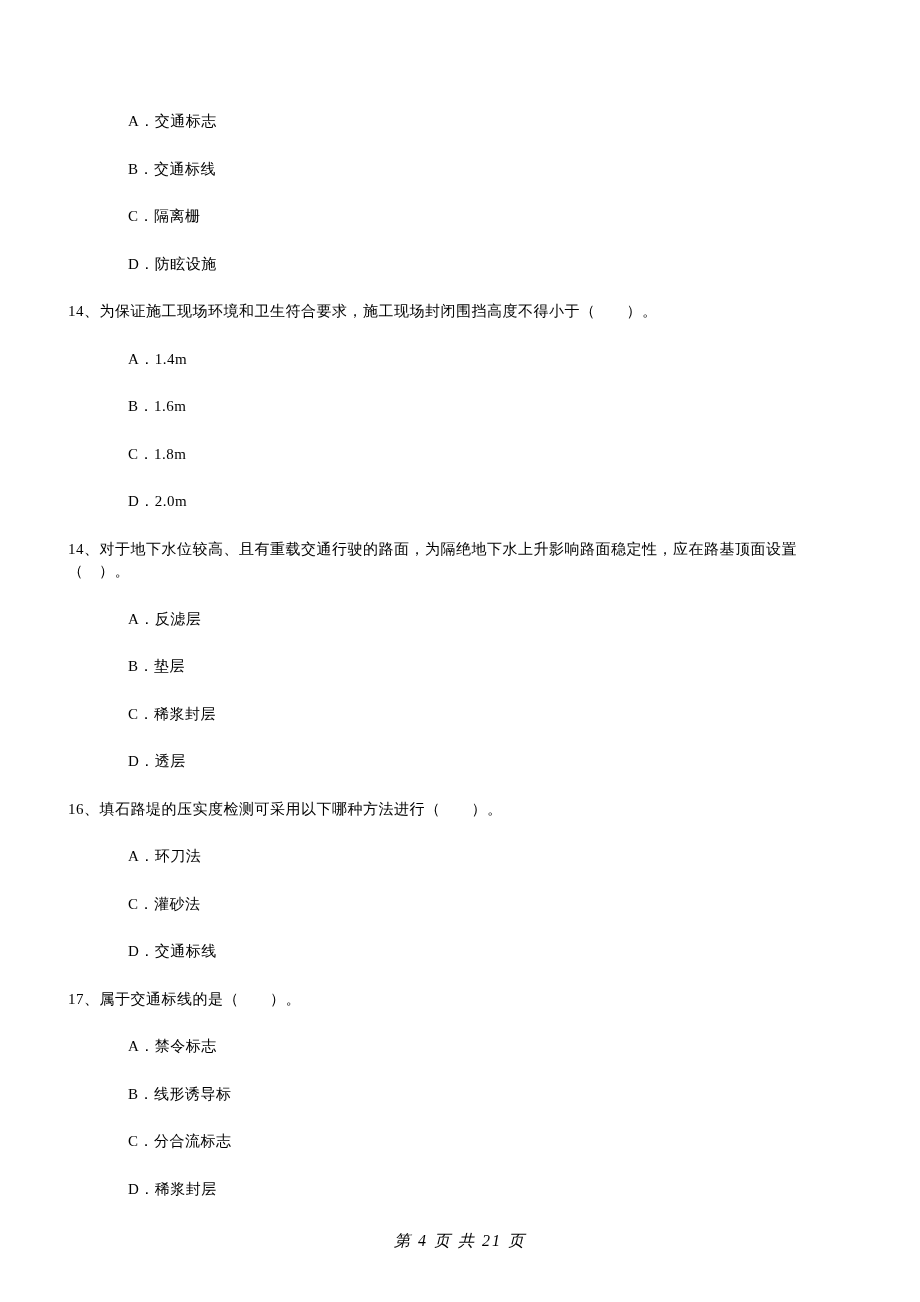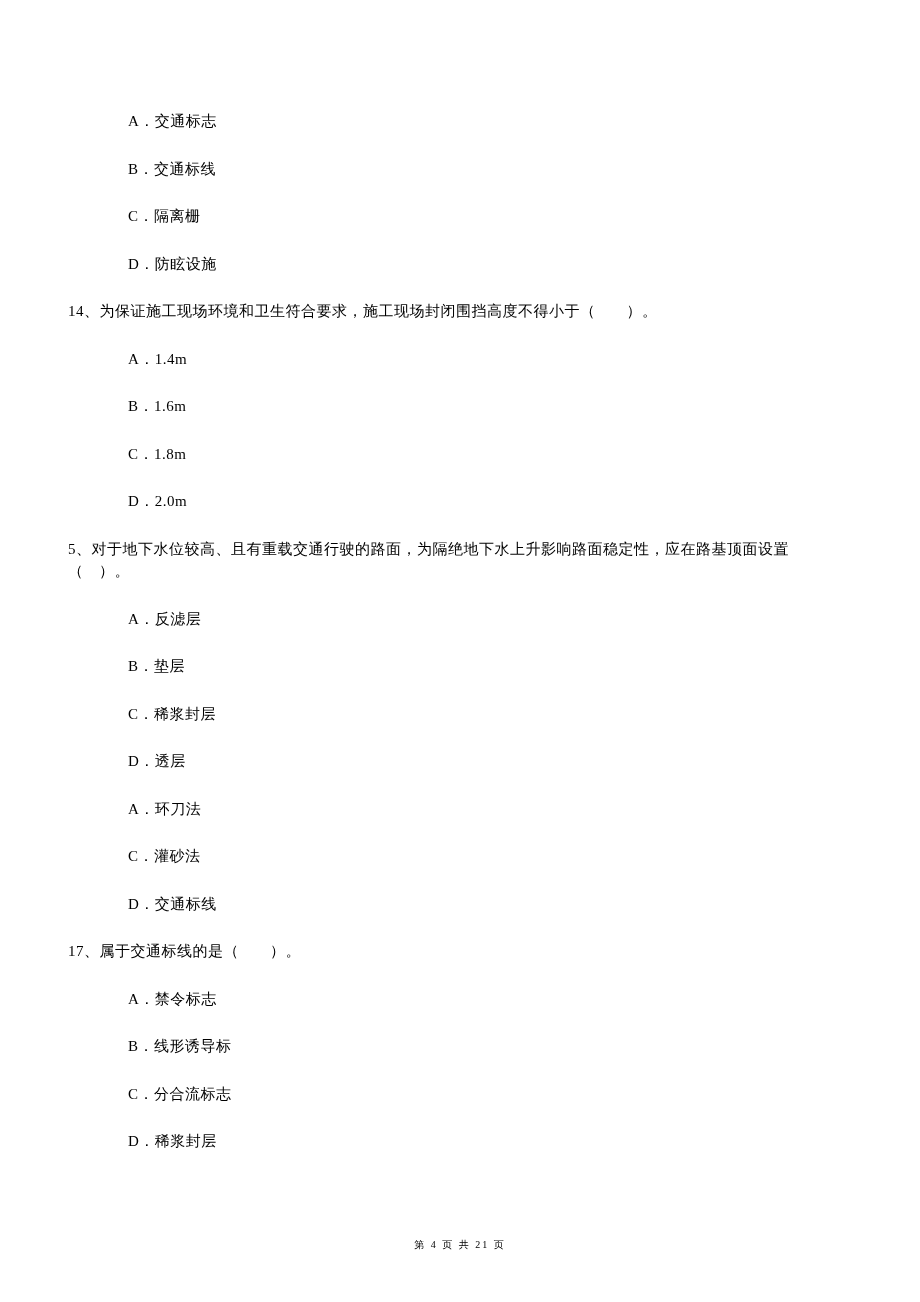--- a/index.html
+++ b/index.html
@@ -27,46 +27,48 @@
     margin-bottom: 25px;
     margin-top: 0;
     letter-spacing: 0.5px;
   }
   .footer {
     position: absolute;
     bottom: 50px;
     left: 0;
     width: 100%;
     text-align: center;
-    font-size: 10px;
+    font-size: 16px;
     letter-spacing: 2px;
+    font-style: italic;
   }
 </style>
 </head>
 <body>
 
 <div class="page">
 
   <div class="option">A．交通标志</div>
   <div class="option">B．交通标线</div>
   <div class="option">C．隔离栅</div>
   <div class="option">D．防眩设施</div>
 
   <div class="question">14、为保证施工现场环境和卫生符合要求，施工现场封闭围挡高度不得小于（　　）。</div>
   <div class="option">A．1.4m</div>
   <div class="option">B．1.6m</div>
   <div class="option">C．1.8m</div>
   <div class="option">D．2.0m</div>
 
-  <div class="question">5、对于地下水位较高、且有重载交通行驶的路面，为隔绝地下水上升影响路面稳定性，应在路基顶面设置（　）。</div>
+  <div class="question">14、对于地下水位较高、且有重载交通行驶的路面，为隔绝地下水上升影响路面稳定性，应在路基顶面设置（　）。</div>
   <div class="option">A．反滤层</div>
   <div class="option">B．垫层</div>
   <div class="option">C．稀浆封层</div>
   <div class="option">D．透层</div>
 
+  <div class="question">16、填石路堤的压实度检测可采用以下哪种方法进行（　　）。</div>
   <div class="option">A．环刀法</div>
   <div class="option">C．灌砂法</div>
   <div class="option">D．交通标线</div>
 
   <div class="question">17、属于交通标线的是（　　）。</div>
   <div class="option">A．禁令标志</div>
   <div class="option">B．线形诱导标</div>
   <div class="option">C．分合流标志</div>
   <div class="option">D．稀浆封层</div>
 

